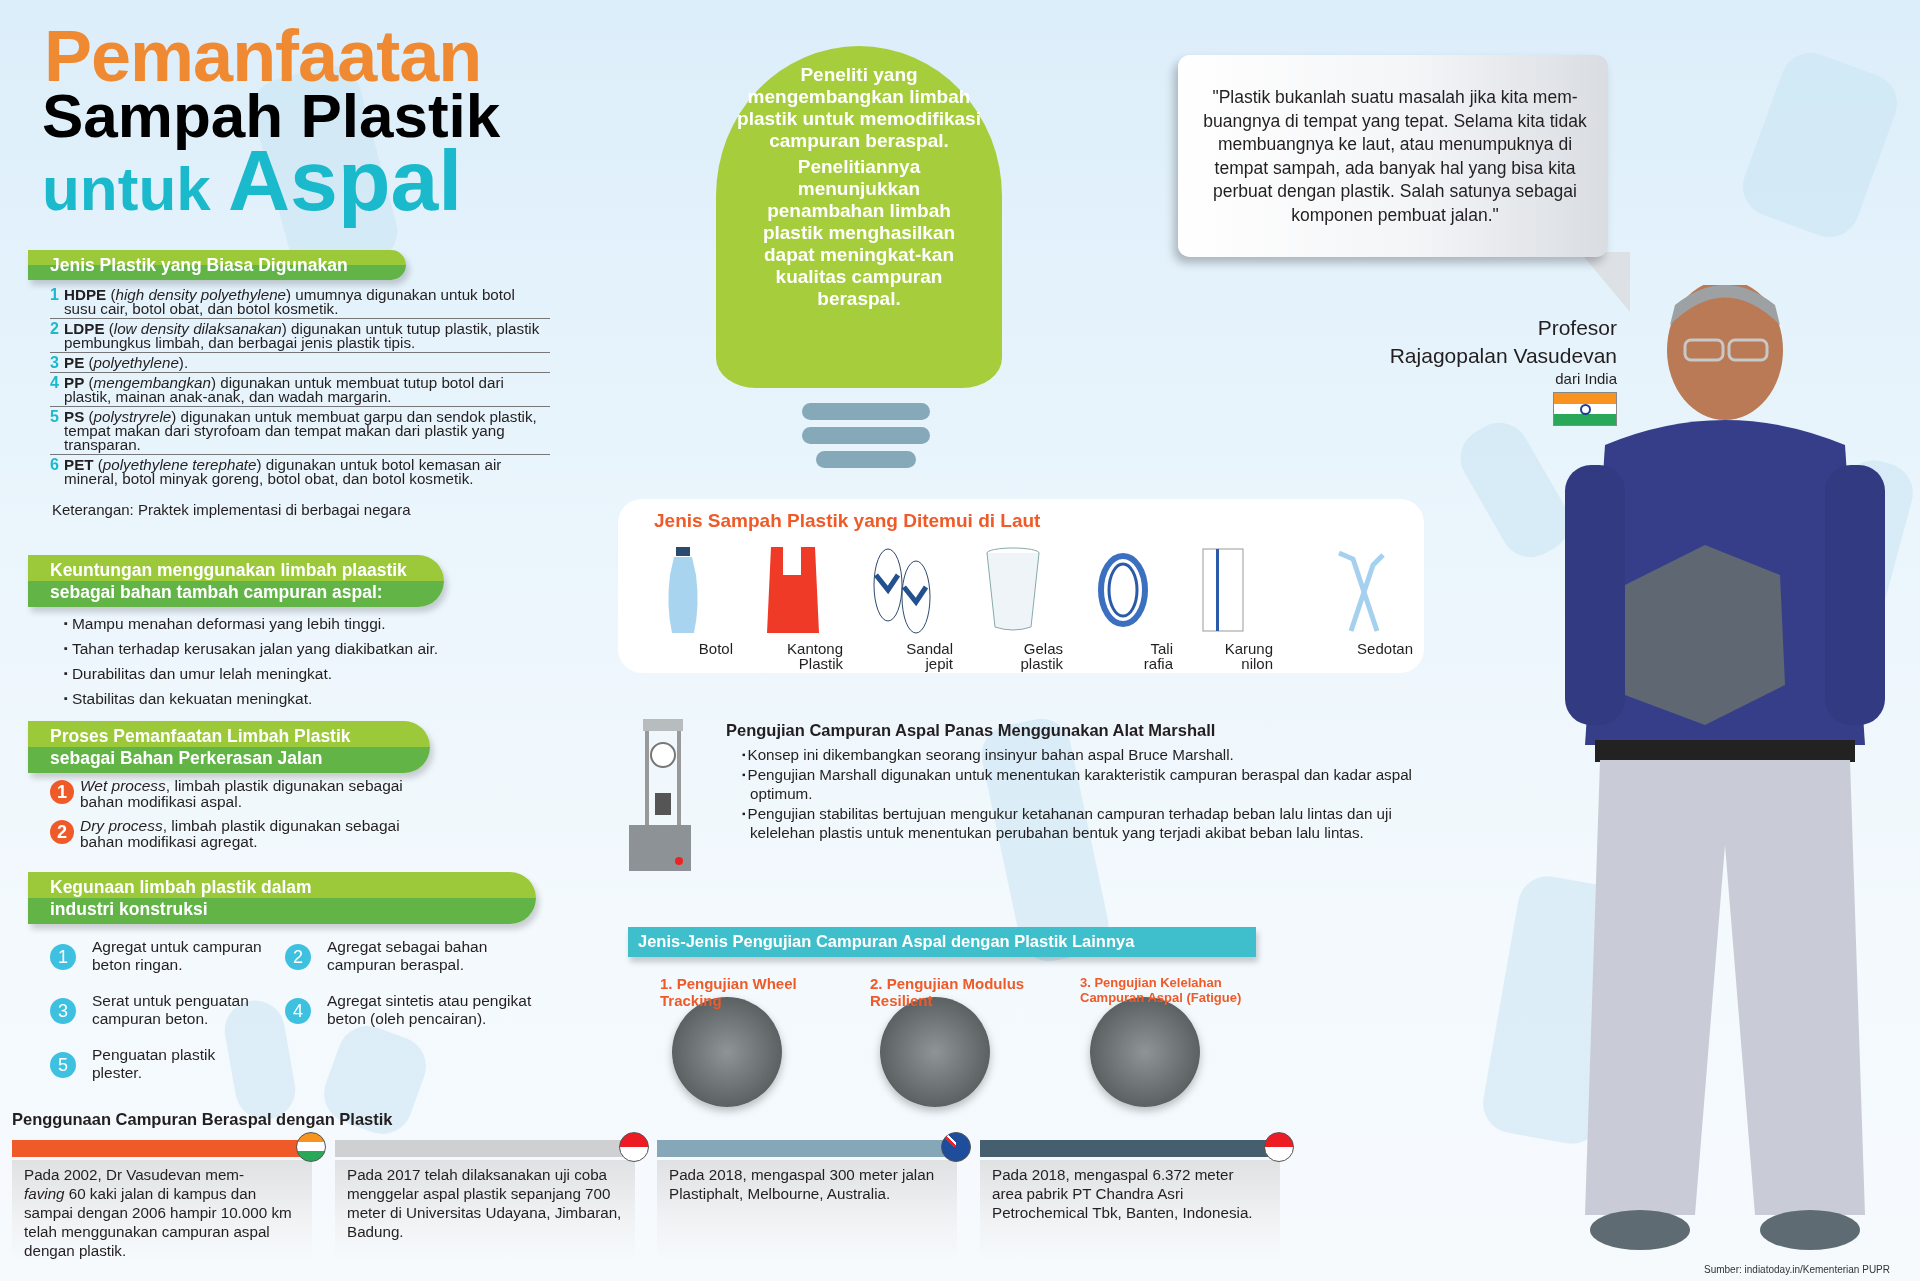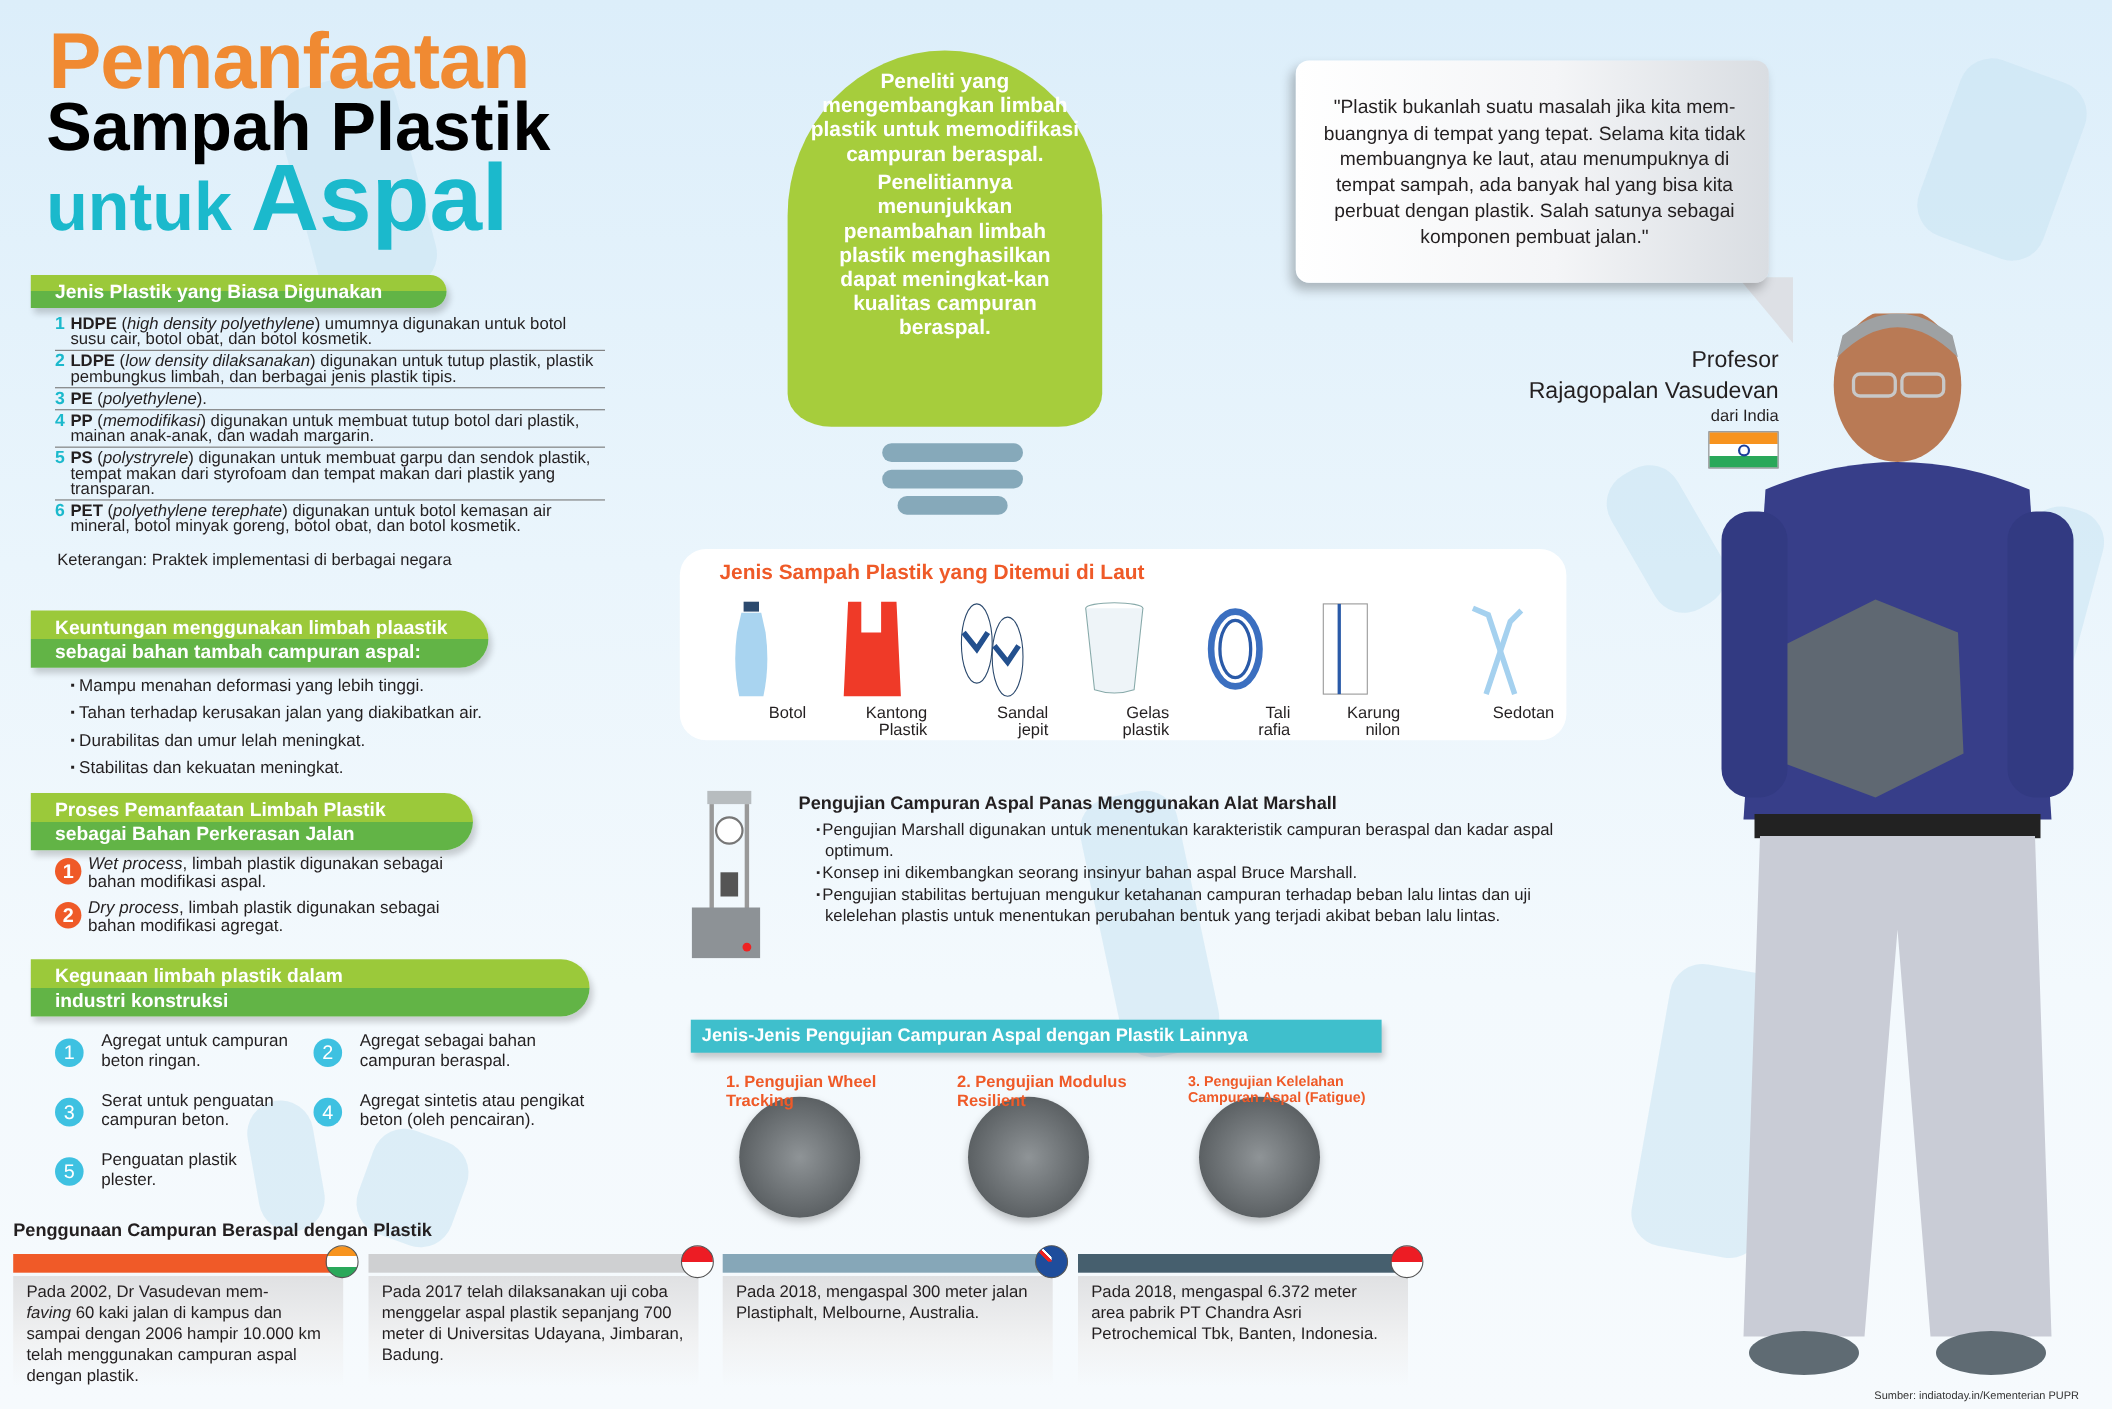--- a/index.html
+++ b/index.html
@@ -91,21 +91,21 @@
   <div class="row">
       <span class="num">2</span>
       <span class="txt"><b>LDPE</b> (<i>low density dilaksanakan</i>) <span>digunakan untuk tutup plastik, plastik pembungkus limbah, dan berbagai jenis plastik tipis.</span></span>
     </div>
   <div class="row">
       <span class="num">3</span>
       <span class="txt"><b>PE</b> (<i>polyethylene</i>)<span>.</span></span>
     </div>
   <div class="row">
       <span class="num">4</span>
-      <span class="txt"><b>PP</b> (<i>memodifikasi</i>) <span>digunakan untuk membuat tutup botol dari plastik, mainan anak-anak, dan wadah margarin.</span></span>
+      <span class="txt"><b>PP</b> (<i>mengembangkan</i>) <span>digunakan untuk membuat tutup botol dari plastik, mainan anak-anak, dan wadah margarin.</span></span>
     </div>
   <div class="row">
       <span class="num">5</span>
       <span class="txt"><b>PS</b> (<i>polystryrele</i>) <span>digunakan untuk membuat garpu dan sendok plastik, tempat makan dari styrofoam dan tempat makan dari plastik yang transparan.</span></span>
     </div>
   <div class="row">
       <span class="num">6</span>
       <span class="txt"><b>PET</b> (<i>polyethylene terephate</i>) <span>digunakan untuk botol kemasan air mineral, botol minyak goreng, botol obat, dan botol kosmetik.</span></span>
     </div>
 </div>
@@ -272,22 +272,22 @@
   <rect x="18" y="4" width="40" height="12" fill="#b7bcbf"></rect>
     <rect x="20" y="16" width="4" height="96" fill="#999"></rect>
     <rect x="52" y="16" width="4" height="96" fill="#999"></rect>
   <circle cx="38" cy="40" r="12" fill="#fff" stroke="#777" stroke-width="2"></circle>
     <rect x="30" y="78" width="16" height="22" fill="#555"></rect>
   <rect x="4" y="110" width="62" height="46" fill="#8d9296"></rect>
     <circle cx="54" cy="146" r="4" fill="#e22"></circle>
 </svg>
 <div class="abs mtitle">Pengujian Campuran Aspal Panas Menggunakan Alat Marshall</div>
 <div class="abs mlist">
+  <div>Konsep ini dikembangkan seorang insinyur bahan aspal Bruce Marshall.</div>
   <div>Pengujian Marshall digunakan untuk menentukan karakteristik campuran beraspal dan kadar aspal optimum.</div>
-  <div>Konsep ini dikembangkan seorang insinyur bahan aspal Bruce Marshall.</div>
   <div>Pengujian stabilitas bertujuan mengukur ketahanan campuran terhadap beban lalu lintas dan uji kelelehan plastis untuk menentukan perubahan bentuk yang terjadi akibat beban lalu lintas.</div>
 </div>
 
 <div class="abs tbar">Jenis-Jenis Pengujian Campuran Aspal dengan Plastik Lainnya</div>
 <div class="tc" style="left:672px;top:997px"></div>
 <div class="tclabel" style="left:660px;top:975px;width:140px">1. Pengujian Wheel Tracking</div>
 <div class="tc" style="left:880px;top:997px"></div>
 <div class="tclabel" style="left:870px;top:975px;width:160px">2. Pengujian Modulus Resilient</div>
 <div class="tc" style="left:1090px;top:997px"></div>
 <div class="tclabel" style="left:1080px;top:975px;width:200px;font-size:13px">3. Pengujian Kelelahan Campuran Aspal (Fatigue)</div>

